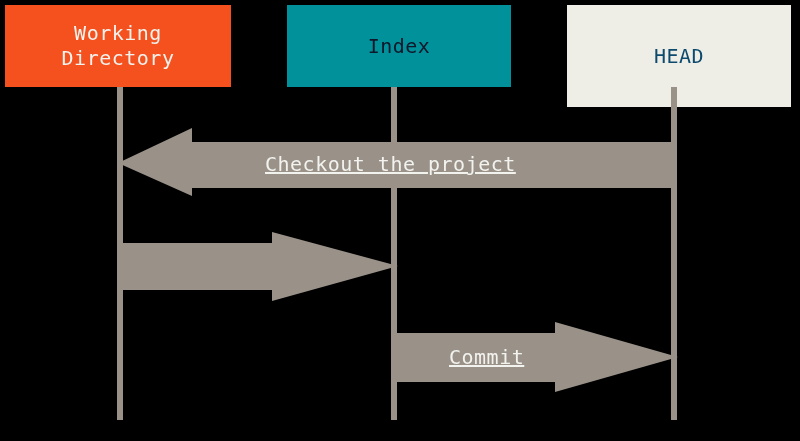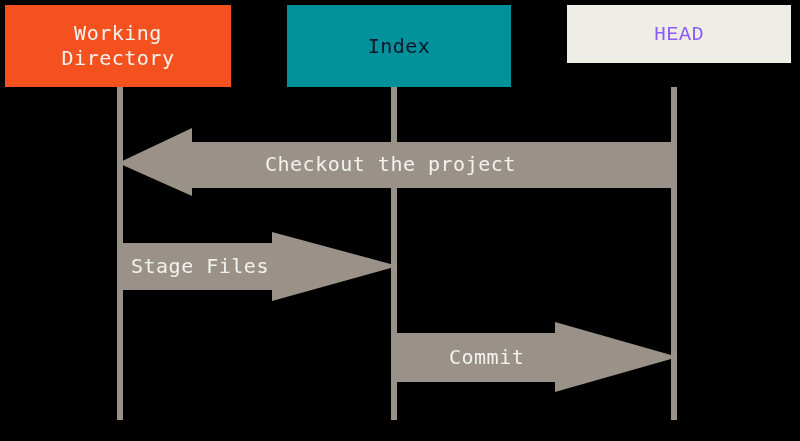--- a/index.html
+++ b/index.html
@@ -31,24 +31,23 @@
     left: 5px;  top: 5px;  width: 226px; height: 82px;
     background: #f4511e;
     color: #f2f2ef;
   }
   #box-index {
     left: 287px; top: 5px; width: 224px; height: 82px;
     background: #00919b;
     color: #0f172a;
   }
   #box-head {
-    left: 567px; top: 5px; width: 224px; height: 58px;
+    left: 567px; top: 5px; width: 224px; height: 102px;
     background: #eeede6;
-    color: #8b5cf6;
-    font-family: Liberation Mono, monospace;
+    color: #0c4a6e;
   }
   .lifeline {
     position: absolute;
     width: 6px;
     background: #9a9289;
   }
   #lifeline-working { left: 117px; top: 87px; height: 333px; }
   #lifeline-index   { left: 391px; top: 87px; height: 333px; }
   #lifeline-head    { left: 671px; top: 87px; height: 333px; }
 
@@ -59,20 +58,21 @@
     width: 800px;
     height: 441px;
     pointer-events: none;
   }
   .arrow-label {
     position: absolute;
     color: #f2f2ef;
     font-size: 20px;
     letter-spacing: 0.5px;
     white-space: nowrap;
+    text-decoration: underline;
   }
   #label-checkout { left: 265px; top: 152px; }
   #label-stage    { left: 131px; top: 254px; }
   #label-commit   { left: 437px; top: 345px; margin-left: 12px; }
 </style>
 </head>
 <body>
 
 <div id="stage">
 
@@ -91,17 +91,16 @@
 
     <polygon fill="#9a9289" points="118,163 192,128 192,142 677,142 677,188 192,188 192,196"></polygon>
 
     <polygon fill="#9a9289" points="398,266 272,232 272,243 117,243 117,290 272,290 272,301"></polygon>
 
     <polygon fill="#9a9289" points="678,357 555,322 555,333 392,333 392,382 555,382 555,392"></polygon>
   </svg>
 
   <div class="arrow-label" id="label-checkout">Checkout the project</div>
 
-  <div class="arrow-label" id="label-stage">Stage Files</div>
 
   <div class="arrow-label" id="label-commit">Commit</div>
 
 </div>
 
 </body></html>

